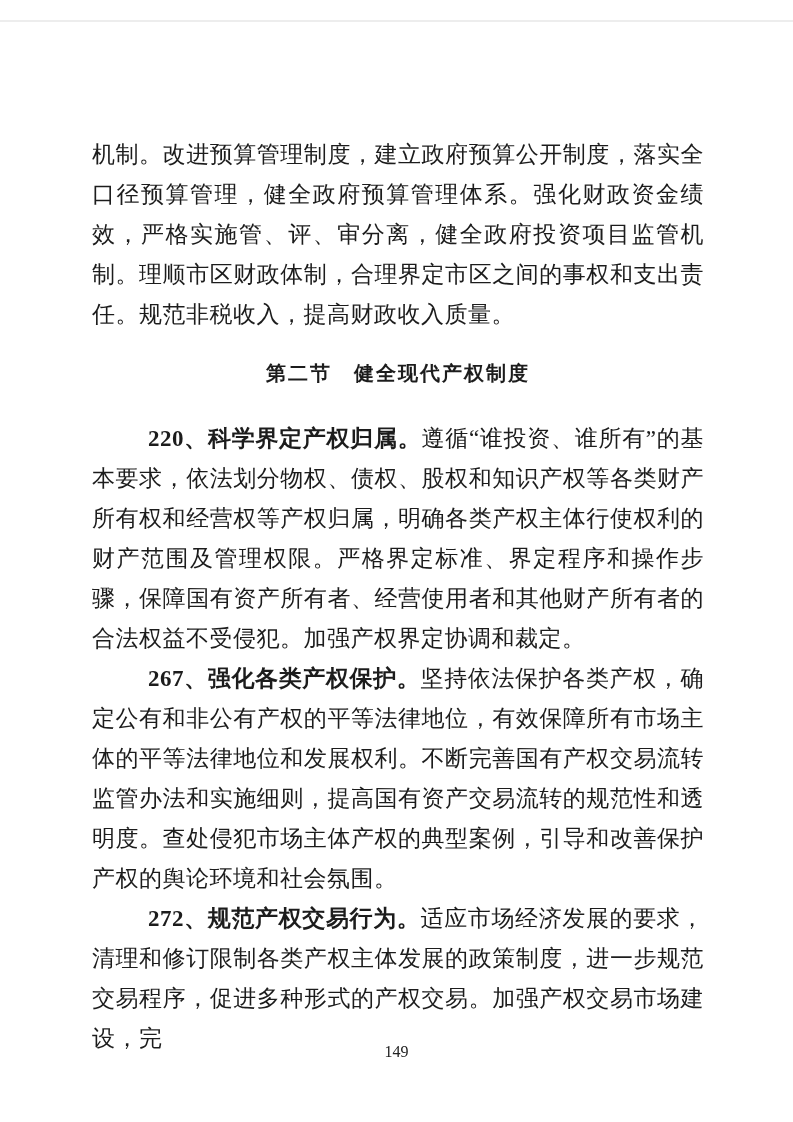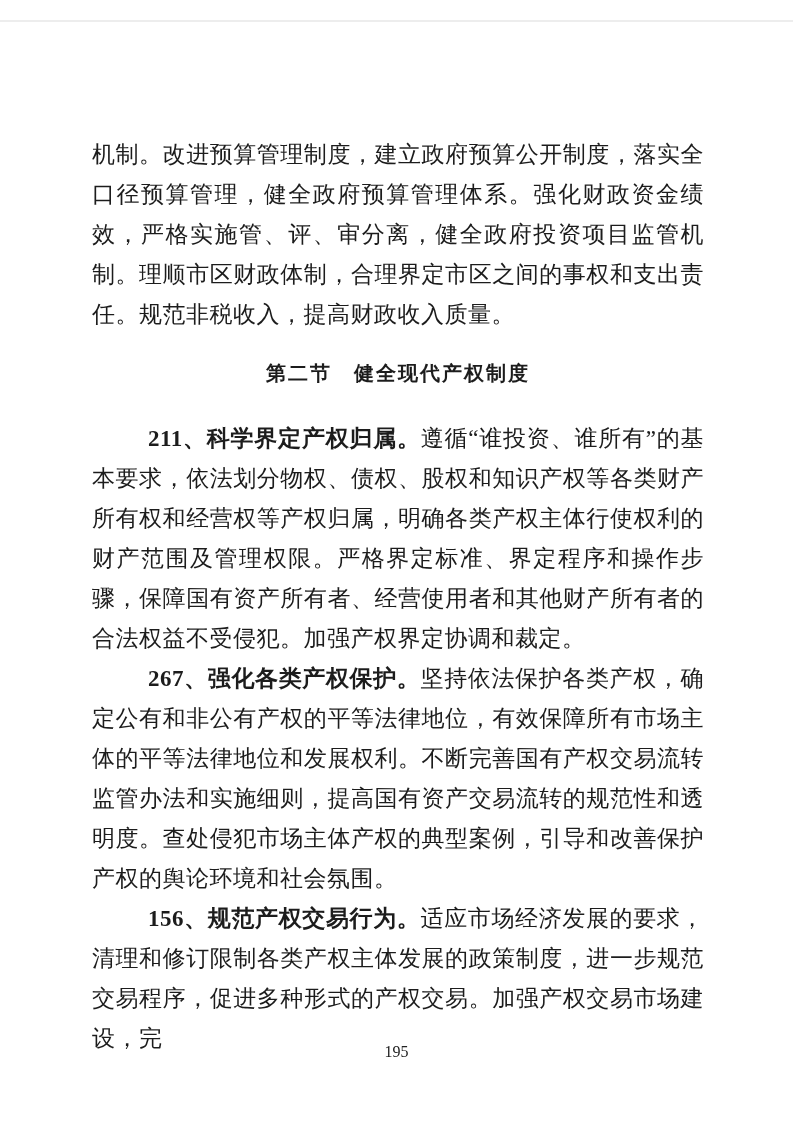--- a/index.html
+++ b/index.html
@@ -68,22 +68,22 @@
 
 <div class="page">
   <div class="scan-edge"></div>
 
   <div class="content">
 
     <p class="para">机制。改进预算管理制度，建立政府预算公开制度，落实全口径预算管理，健全政府预算管理体系。强化财政资金绩效，严格实施管、评、审分离，健全政府投资项目监管机制。理顺市区财政体制，合理界定市区之间的事权和支出责任。规范非税收入，提高财政收入质量。</p>
 
     <h2 class="heading">第二节　健全现代产权制度</h2>
 
-    <p class="para indent"><strong class="lead">211、科学界定产权归属。</strong><span>遵循“谁投资、谁所有”的基本要求，依法划分物权、债权、股权和知识产权等各类财产所有权和经营权等产权归属，明确各类产权主体行使权利的财产范围及管理权限。严格界定标准、界定程序和操作步骤，保障国有资产所有者、经营使用者和其他财产所有者的合法权益不受侵犯。加强产权界定协调和裁定。</span></p>
+    <p class="para indent"><strong class="lead">220、科学界定产权归属。</strong><span>遵循“谁投资、谁所有”的基本要求，依法划分物权、债权、股权和知识产权等各类财产所有权和经营权等产权归属，明确各类产权主体行使权利的财产范围及管理权限。严格界定标准、界定程序和操作步骤，保障国有资产所有者、经营使用者和其他财产所有者的合法权益不受侵犯。加强产权界定协调和裁定。</span></p>
 
     <p class="para indent"><strong class="lead">267、强化各类产权保护。</strong><span>坚持依法保护各类产权，确定公有和非公有产权的平等法律地位，有效保障所有市场主体的平等法律地位和发展权利。不断完善国有产权交易流转监管办法和实施细则，提高国有资产交易流转的规范性和透明度。查处侵犯市场主体产权的典型案例，引导和改善保护产权的舆论环境和社会氛围。</span></p>
 
-    <p class="para indent"><strong class="lead">156、规范产权交易行为。</strong><span>适应市场经济发展的要求，清理和修订限制各类产权主体发展的政策制度，进一步规范交易程序，促进多种形式的产权交易。加强产权交易市场建设，完</span></p>
+    <p class="para indent"><strong class="lead">272、规范产权交易行为。</strong><span>适应市场经济发展的要求，清理和修订限制各类产权主体发展的政策制度，进一步规范交易程序，促进多种形式的产权交易。加强产权交易市场建设，完</span></p>
 
   </div>
 
-  <div class="page-number">195</div>
+  <div class="page-number">149</div>
 </div>
 
 </body></html>

